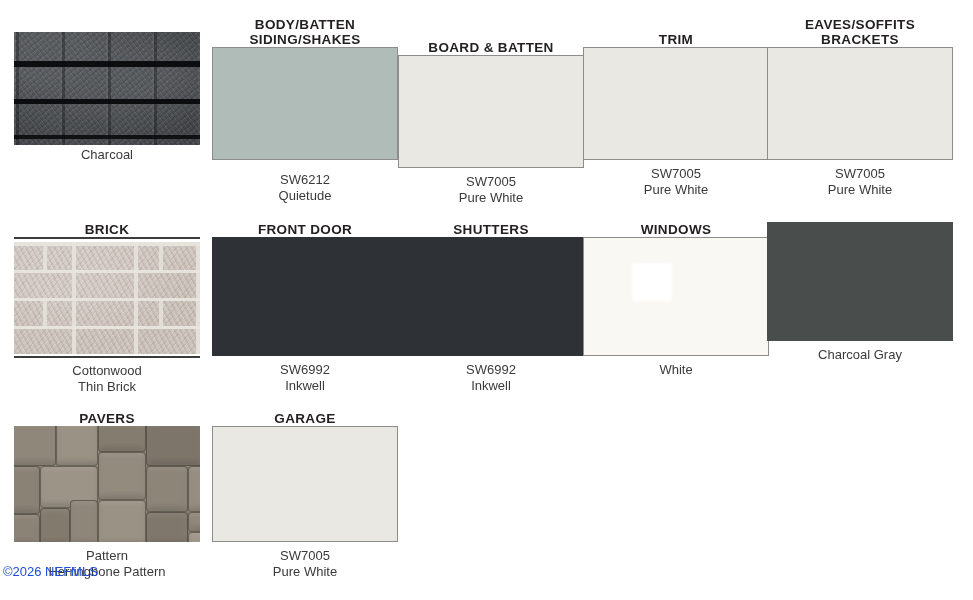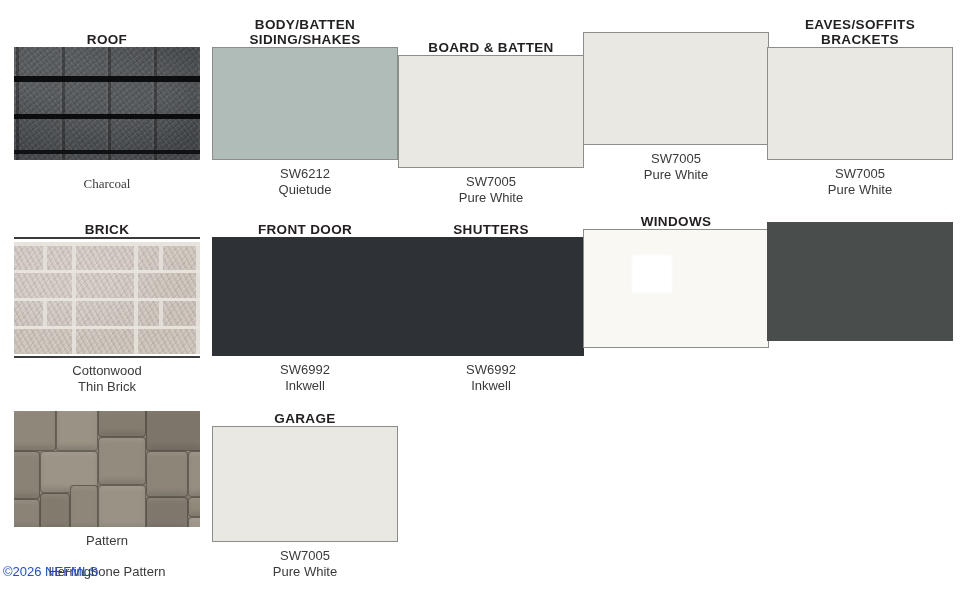--- a/index.html
+++ b/index.html
@@ -170,47 +170,47 @@
     padding-left: 3px;
     color: #1d4ed8;
   }
 </style>
 </head>
 <body>
 
 <div class="board">
 
   <div class="cell" style="left:14px; top:32px;">
-    <div class="cell-title">ROOF</div>
     <div class="swatch-wrap">
       <div class="swatch plain tex-roof"></div>
     </div>
-    <div class="cell-caption" style="margin-top:16px;font-family:Liberation Serif, serif;">Charcoal</div>
+    <div class="cell-caption" style="margin-top:2px;">Charcoal</div>
   </div>
 
   <div class="cell" style="left:212px; top:17px;">
     <div class="cell-title">BODY/BATTEN
 SIDING/SHAKES</div>
     <div class="swatch-wrap">
       <div class="swatch bordered" style="background:#afbcb8;"></div>
     </div>
-    <div class="cell-caption" style="margin-top:6px;">SW6212
+    <div class="cell-caption" style="margin-top:12px;">SW6212
 Quietude</div>
   </div>
 
   <div class="cell" style="left:398px; top:40px;">
     <div class="cell-title">BOARD &amp; BATTEN</div>
     <div class="swatch-wrap">
       <div class="swatch bordered" style="background:#eae8e3;"></div>
     </div>
     <div class="cell-caption" style="margin-top:6px;">SW7005
 Pure White</div>
   </div>
 
   <div class="cell" style="left:583px; top:32px;">
+    <div class="cell-title">TRIM</div>
     <div class="swatch-wrap">
       <div class="swatch bordered" style="background:#eae8e3;"></div>
     </div>
     <div class="cell-caption" style="margin-top:6px;">SW7005
 Pure White</div>
   </div>
 
   <div class="cell" style="left:767px; top:17px;">
     <div class="cell-title">EAVES/SOFFITS
 BRACKETS</div>
@@ -243,36 +243,39 @@
 
   <div class="cell" style="left:398px; top:222px;">
     <div class="cell-title">SHUTTERS</div>
     <div class="swatch-wrap">
       <div class="swatch plain" style="background:#2e3237; height:119px;"></div>
     </div>
     <div class="cell-caption" style="margin-top:6px;">SW6992
 Inkwell</div>
   </div>
 
-  <div class="cell" style="left:583px; top:214px;">
+  <div class="cell" style="left:583px; top:222px;">
     <div class="cell-title">WINDOWS</div>
     <div class="swatch-wrap">
       <div class="swatch bordered" style="background:#faf8f3; height:119px;">
         <div class="win-square"></div>
       </div>
     </div>
+    <div class="cell-caption" style="margin-top:6px;">White</div>
   </div>
 
   <div class="cell" style="left:767px; top:222px;">
     <div class="swatch-wrap">
       <div class="swatch plain" style="background:#494d4c; height:119px;"></div>
     </div>
+    <div class="cell-caption" style="margin-top:6px;">Charcoal Gray</div>
   </div>
 
   <div class="cell" style="left:14px; top:411px;">
+    <div class="cell-title">PAVERS</div>
     <div class="swatch-wrap">
       <div class="swatch plain tex-pavers" style="height:116px;">
 
         <div class="paver" style="left:-4px;  top:-4px;  width:46px; height:44px; background:#8f8779;"></div>
         <div class="paver" style="left:42px;  top:-4px;  width:42px; height:44px; background:#9a9285;"></div>
         <div class="paver" style="left:84px;  top:-4px;  width:48px; height:30px; background:#847c6f;"></div>
         <div class="paver" style="left:132px; top:-4px;  width:58px; height:44px; background:#7d756a;"></div>
 
         <div class="paver" style="left:84px;  top:26px;  width:48px; height:48px; background:#938b7e;"></div>
         <div class="paver" style="left:-4px;  top:40px;  width:30px; height:48px; background:#8a8275;"></div>

